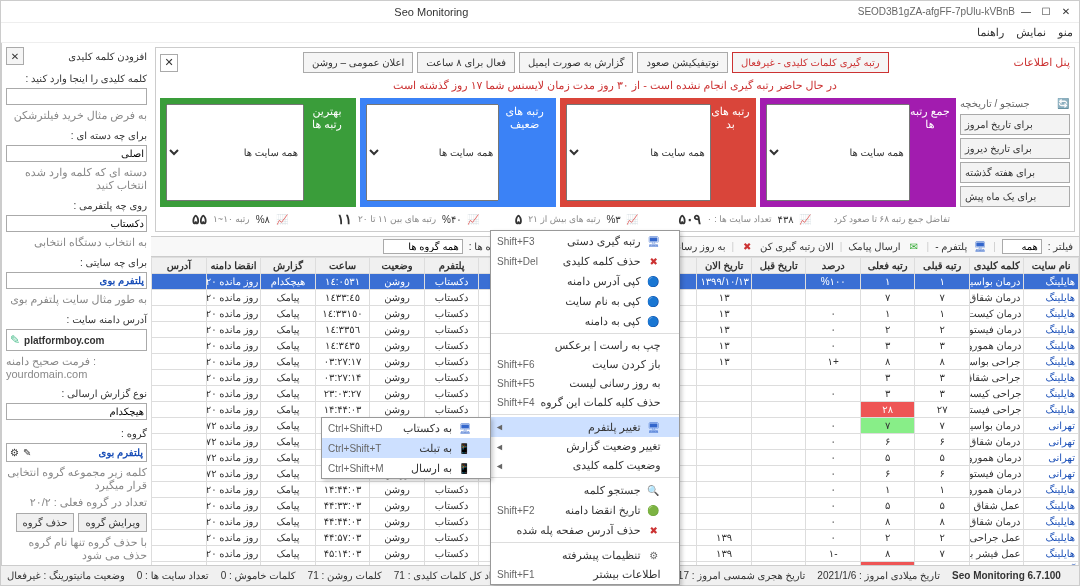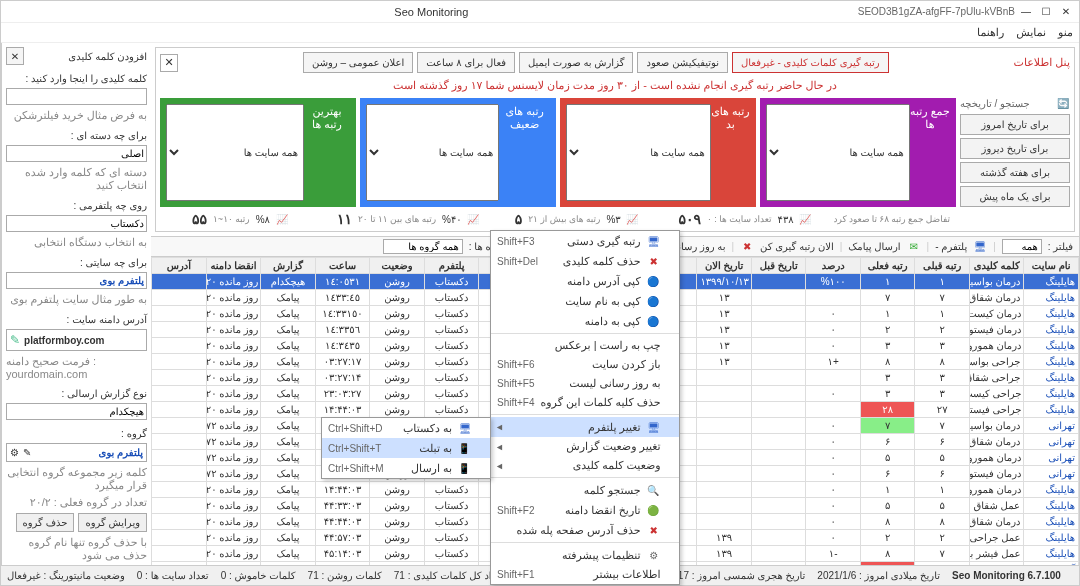--- a/index.html
+++ b/index.html
@@ -23,21 +23,21 @@
 .content{flex:1;display:flex;flex-direction:column;min-width:0}
 .infopanel{border:1px solid #ccc;margin:4px;padding:4px}
 .infohead{display:flex;justify-content:space-between;align-items:center}
 .infotabs{display:flex;gap:4px;flex-wrap:wrap}
 .infotab{border:1px solid #aaa;padding:4px 8px;font-size:10px;cursor:pointer;background:#f5f5f5}
 .infotab.red{color:#c33;border-color:#c33}
 .infopanel .xbtn{width:18px;height:18px;border:1px solid #aaa;display:inline-flex;align-items:center;justify-content:center;cursor:pointer}
 .licmsg{color:#c33;text-align:center;margin:6px 0;font-size:11px}
 .statsrow{display:flex;gap:4px;align-items:stretch}
 .datebtns{display:flex;flex-direction:column;gap:3px;width:110px}
-.datebtns .btn{border:1px solid #aaa;padding:4px;background:#f3f3f3;font-size:10px;cursor:pointer;text-align:center}
+.datebtns .btn{border:1px solid #aaa;padding:4px;background:#f3f3f3;font-size:10px;cursor:pointer;text-align:left}
 .statcard{flex:1;display:flex;color:#fff;padding:6px;text-align:center;font-size:11px}
 .statcard .lbl{height:28px;display:flex;align-items:center;justify-content:center}
 .statcard.green{background:#3a9d3a}
 .statcard.orange{background:#3b82f6}
 .statcard.red{background:#d9453a}
 .statcard.blue{background:#a21caf}
 .statsel{width:100%;font-size:10px;padding:1px;direction:rtl;color:#333}
 .statfoot{display:flex;gap:8px;margin-top:4px;padding:0 120px 0 0;font-size:10px;color:#333;align-items:center}
 .statfoot .seg{flex:1;display:flex;align-items:center;gap:6px;justify-content:center}
 .statfoot .num{font-weight:bold;font-size:14px}

